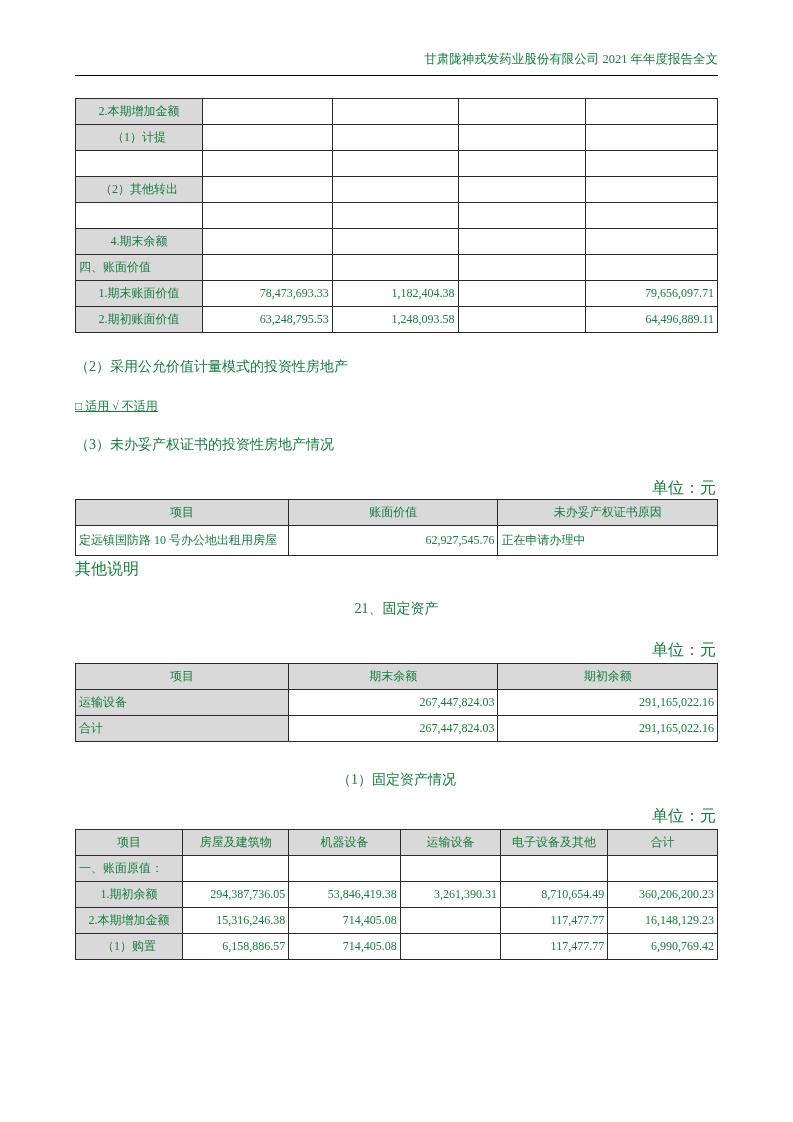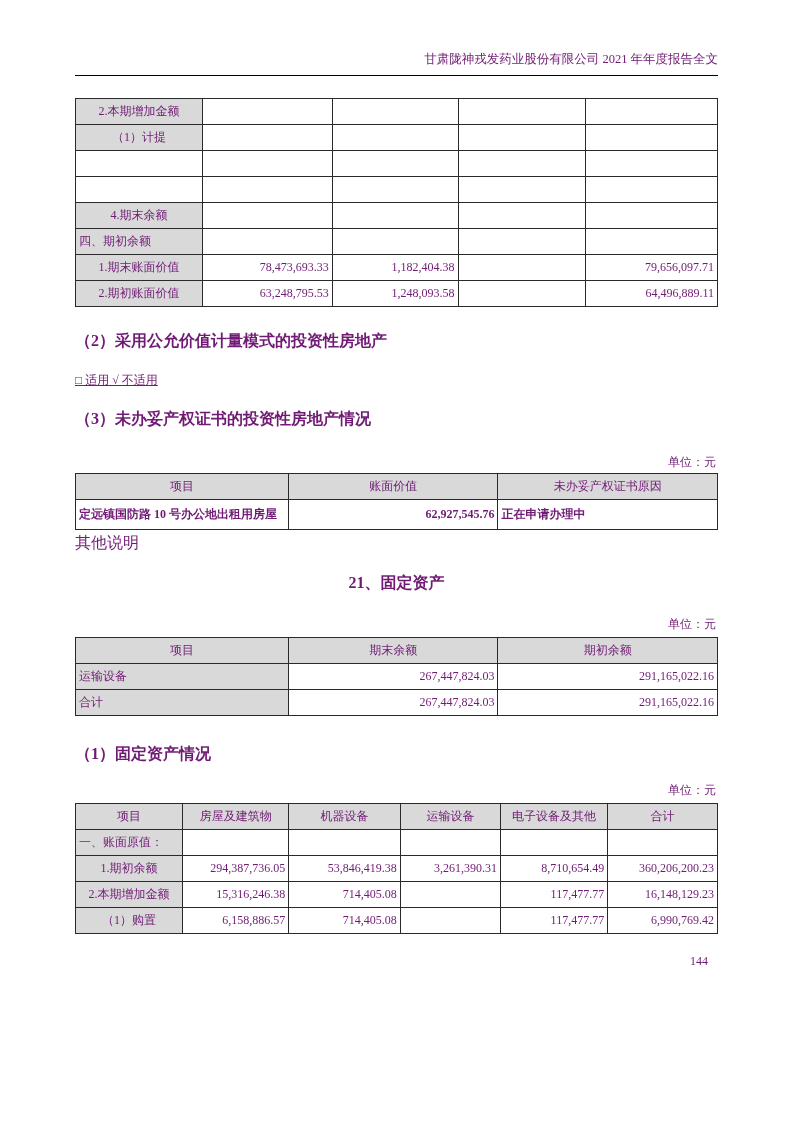--- a/index.html
+++ b/index.html
@@ -2,21 +2,21 @@
 <html><head>
 <meta charset="utf-8">
 <style>
   html,body{margin:0;padding:0;background:#ffffff;}
   .page{
     position:relative;
     width:793px;height:1122px;
     margin:0 auto;
     background:#ffffff;
     font-family:"Liberation Serif","DejaVu Serif",serif;
-    color:#701a75;
+    color:#15803d;
     box-sizing:border-box;
     padding:52px 75px 0 75px;
     overflow:hidden;
   }
   
   .doc-header{
     text-align:right;
     font-size:12.5px;
     line-height:14px;
     padding-bottom:9px;
@@ -41,42 +41,42 @@
   }
   table.t{border:1.8px solid #000;}
   .shade{background:#d9d9d9;}
   .c{text-align:center;}
   .l{text-align:left;padding-left:4px;}
   .num{text-align:right;padding-right:3px;background:#fff;}
   .white{background:#fff;}
   table.t1{margin-top:22px;}
   
   .h{
-    font-weight:bold;
-    font-size:16px;
+    font-weight:normal;
+    font-size:14px;
     line-height:16px;
     margin:0;
   }
   .h-fv{margin-top:26px;}
   .apply{font-size:12px;line-height:14px;margin:24px 0 0 0;text-decoration:underline;}
   .h-cert{margin-top:24px;}
   .unit{
     text-align:right;
-    font-size:12px;
+    font-size:16px;
     line-height:14px;
     margin-top:28px;
     padding-right:2px;
   }
   table.t2{margin-top:4px;}
-  table.t2 td{height:29px;font-weight:bold;}
+  table.t2 td{height:29px;}
   .note{font-size:16px;line-height:14px;margin:6px 0 0 0;}
   .h-fa{margin-top:25px;text-align:center;}
   .unit-fa{margin-top:26px;}
   table.t3{margin-top:6px;}
-  .h-fad{margin-top:30px;}
+  .h-fad{margin-top:30px;text-align:center;}
   .unit-fad{margin-top:21px;}
   table.t4{margin-top:6px;}
   .pageno{
     margin-top:20px;
     text-align:right;
     padding-right:10px;
     font-size:12px;
   }
 </style>
 </head>
@@ -112,35 +112,42 @@
         <td class="num"></td>
       </tr>
       <tr>
         <td class="white c"></td>
         <td class="num"></td>
         <td class="num"></td>
         <td class="num"></td>
         <td class="num"></td>
       </tr>
       <tr>
+        <td class="shade c">（2）其他转出</td>
+        <td class="num"></td>
+        <td class="num"></td>
+        <td class="num"></td>
+        <td class="num"></td>
+      </tr>
+      <tr>
         <td class="white c"></td>
         <td class="num"></td>
         <td class="num"></td>
         <td class="num"></td>
         <td class="num"></td>
       </tr>
       <tr>
         <td class="shade c">4.期末余额</td>
         <td class="num"></td>
         <td class="num"></td>
         <td class="num"></td>
         <td class="num"></td>
       </tr>
       <tr>
-        <td class="shade l">四、期初余额</td>
+        <td class="shade l">四、账面价值</td>
         <td class="num"></td>
         <td class="num"></td>
         <td class="num"></td>
         <td class="num"></td>
       </tr>
       <tr>
         <td class="shade c">1.期末账面价值</td>
         <td class="num">78,473,693.33</td>
         <td class="num">1,182,404.38</td>
         <td class="num"></td>
@@ -267,15 +274,14 @@
         <td class="shade c">（1）购置</td>
         <td class="num">6,158,886.57</td>
         <td class="num">714,405.08</td>
         <td class="num"></td>
         <td class="num">117,477.77</td>
         <td class="num">6,990,769.42</td>
       </tr>
     </tbody>
   </table>
 
-  <div class="pageno">144</div>
 
 </div>
 
 </body></html>

